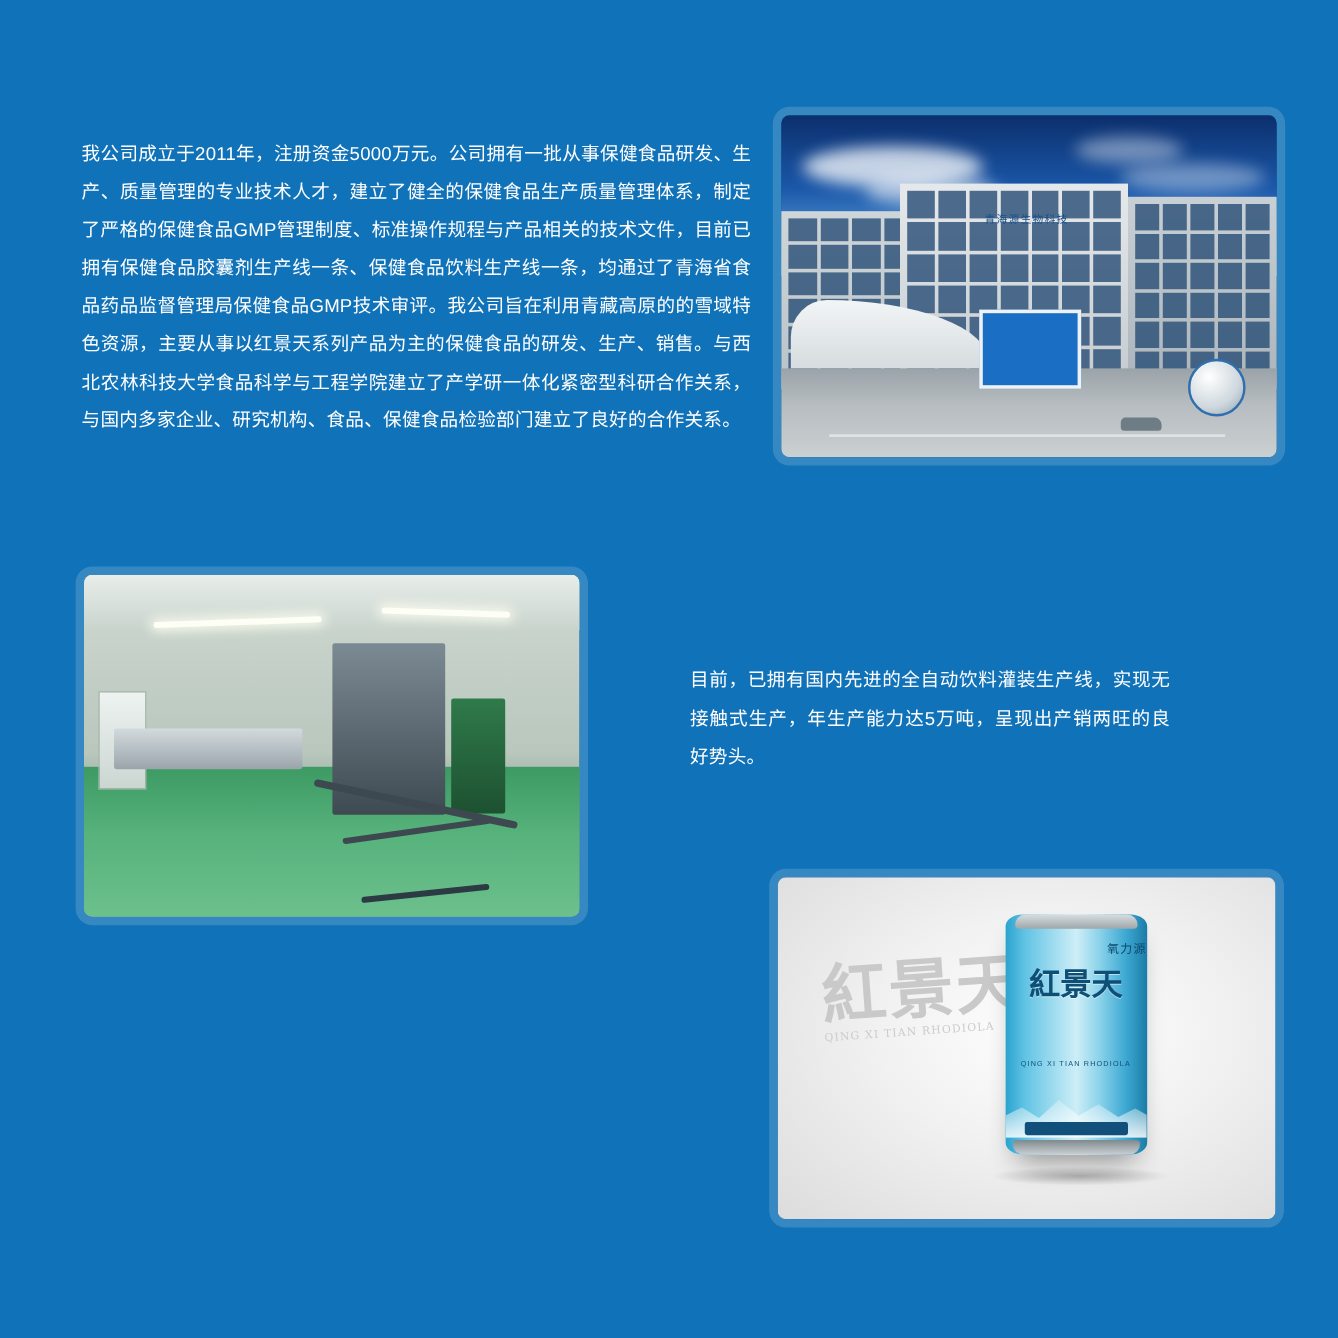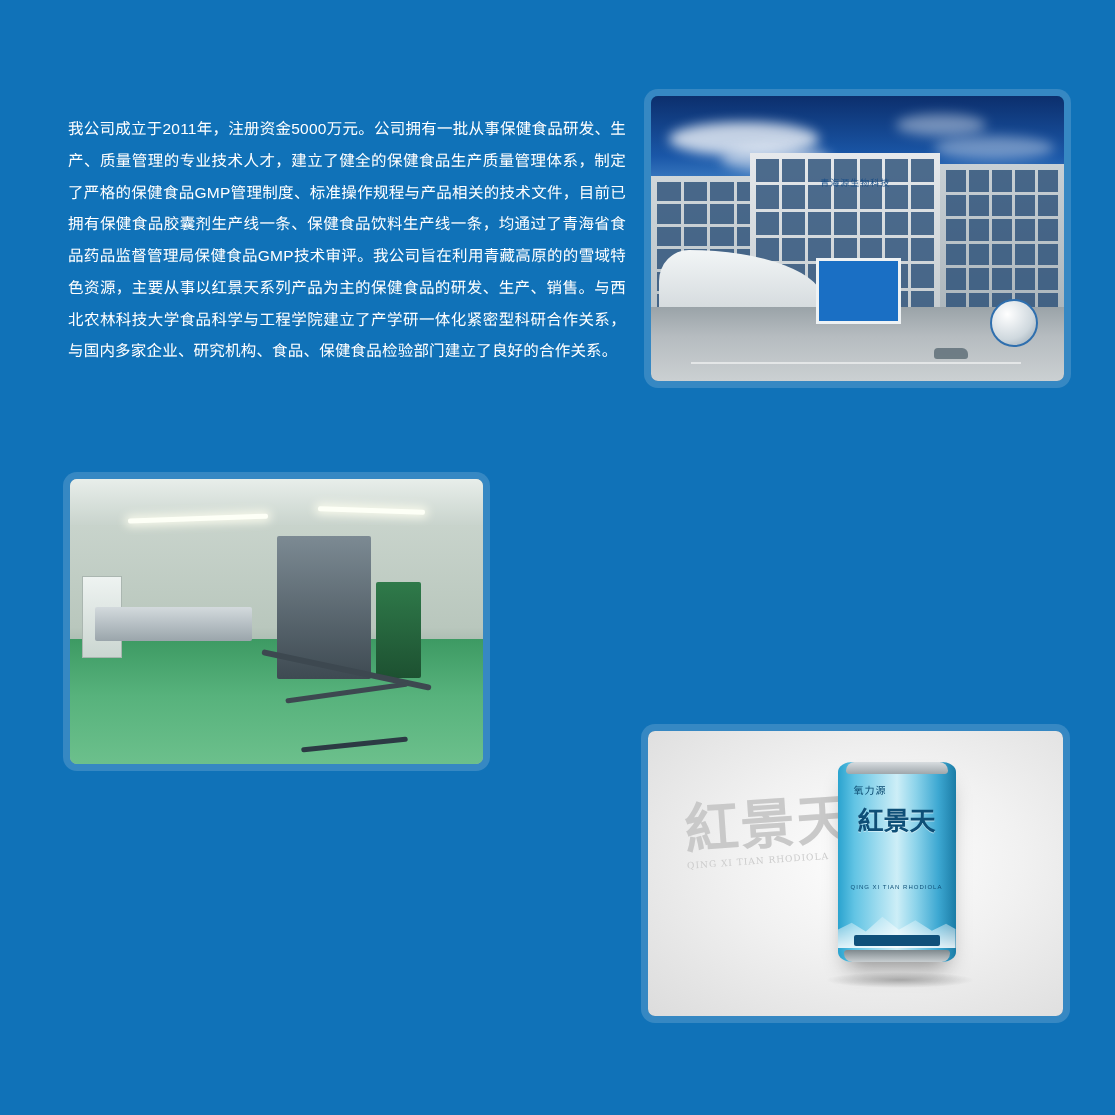--- a/index.html
+++ b/index.html
@@ -260,22 +260,22 @@
   #photo-product .can .sub {
     position: absolute;
     top: 122px; left: 0; right: 0;
     text-align: center;
     font-size: 6px;
     color: #0e4f77;
     letter-spacing: 1px;
   }
   #photo-product .can .topword {
     position: absolute;
-    top: 20px; left: 16px; right: 0;
-    text-align: left;
+    top: 20px; left: 0; right: 0;
+    text-align: right;
     font-size: 10px;
     color: #0b4a70;
     letter-spacing: 1px;
     font-family: Liberation Mono, monospace;
   }
   #photo-product .can .mountain {
     position: absolute;
     left: 0; right: 0; bottom: 14px; height: 44px;
     background:
       linear-gradient(180deg, rgba(255,255,255,0) 0%, rgba(255,255,255,.85) 100%);
@@ -441,20 +441,21 @@
       <div class="door"></div>
       <div class="machine m-left-row"></div>
       <div class="machine m-center"></div>
       <div class="machine m-green"></div>
       <div class="pipe p1"></div>
       <div class="pipe p2"></div>
       <div class="hose"></div>
     </div>
   </div>
 
+  <div class="text-block" style="left:575px; top:552px; width:400px;">目前，已拥有国内先进的全自动饮料灌装生产线，实现无接触式生产，年生产能力达5万吨，呈现出产销两旺的良好势头。</div>
 
 
   <div class="photo" id="photo-product" style="left:648px; top:731px; width:415px; height:285px;">
     <div class="inner">
       <div class="bg"></div>
 
       <div class="calli">
         <span>紅景天</span>
         <small>QING XI TIAN
 RHODIOLA</small>

